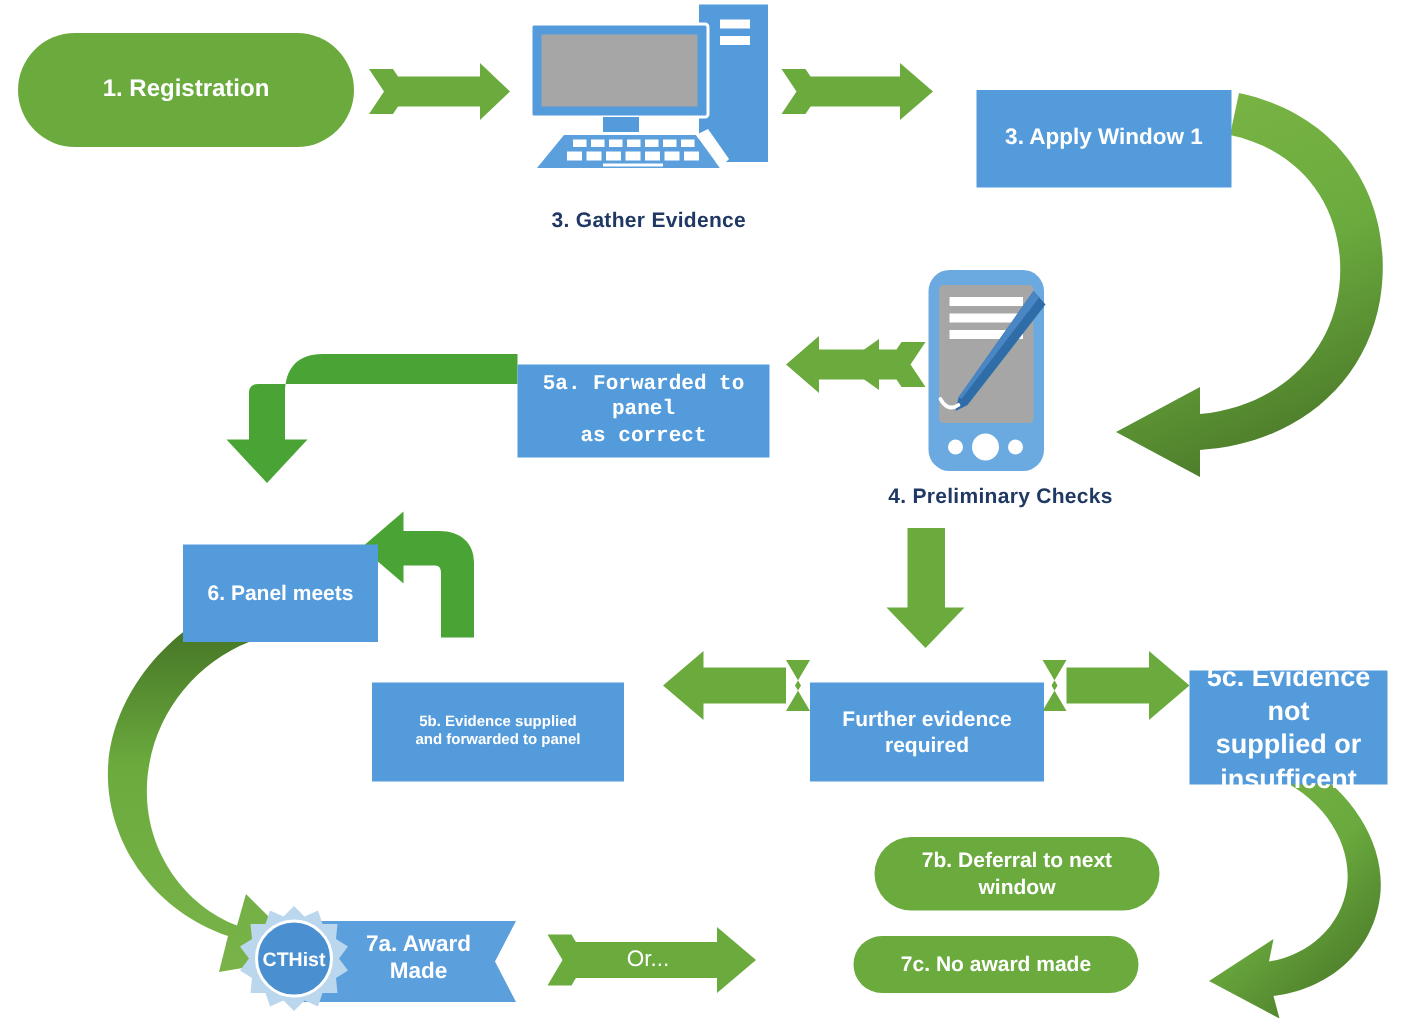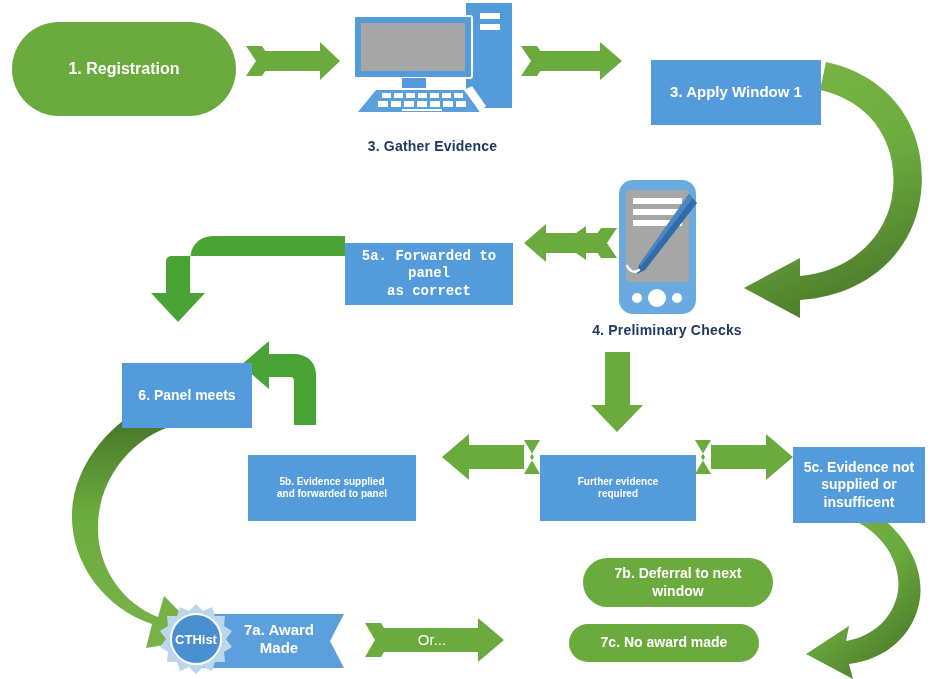--- a/index.html
+++ b/index.html
@@ -183,21 +183,21 @@
                L 853,679
                L 806,654
                L 849,626
                L 846,641
                C 872,637 894,618 898,591
                C 902,561 880,526 838,514
                Z" fill="url(#gradCurveBottomRight)"></path>
     </g>
   </svg>
 
-  <div class="node pill" style="left:12px; top:22px; width:224px; height:94px; font-size:16px;">
+  <div class="node pill" style="left:12px; top:22px; width:224px; height:76px; font-size:16px;">
     <span>1. Registration</span>
   </div>
 
   <div style="position:absolute; left:340px; top:2px; width:182px; height:130px;">
     <svg width="182" height="130" viewBox="0 0 182 130">
 
       <rect x="126" y="1" width="46" height="105" fill="#549BDB"></rect>
       <rect x="140" y="11" width="20" height="6" fill="#ffffff"></rect>
       <rect x="140" y="22" width="20" height="6" fill="#ffffff"></rect>
 
@@ -260,26 +260,26 @@
 
   <div class="node box" style="left:122px; top:333px; width:130px; height:65px; font-size:14px;">
     <span>6. Panel meets</span>
   </div>
 
   <div class="node box" style="left:248px; top:425px; width:168px; height:66px; font-size:10px;">
     <span>5b. Evidence supplied
 and forwarded to panel</span>
   </div>
 
-  <div class="node box" style="left:540px; top:425px; width:156px; height:66px; font-size:10px;">
+  <div class="node box" style="left:540px; top:425px; width:156px; height:66px; font-size:14px;">
     <span>Further evidence
 required</span>
   </div>
 
-  <div class="node box" style="left:793px; top:417px; width:132px; height:76px; font-size:14px;">
+  <div class="node box" style="left:793px; top:417px; width:132px; height:76px; font-size:18px;">
     <span>5c. Evidence not
 supplied or
 insufficent</span>
   </div>
 
   <div style="position:absolute; left:158px; top:602px; width:190px; height:74px;">
     <svg width="190" height="74" viewBox="0 0 190 74">
 
       <path d="M 44,12 L 186,12 L 172,39 L 186,66 L 44,66 L 58,39 Z" fill="#5B9FDC"></path>
 

